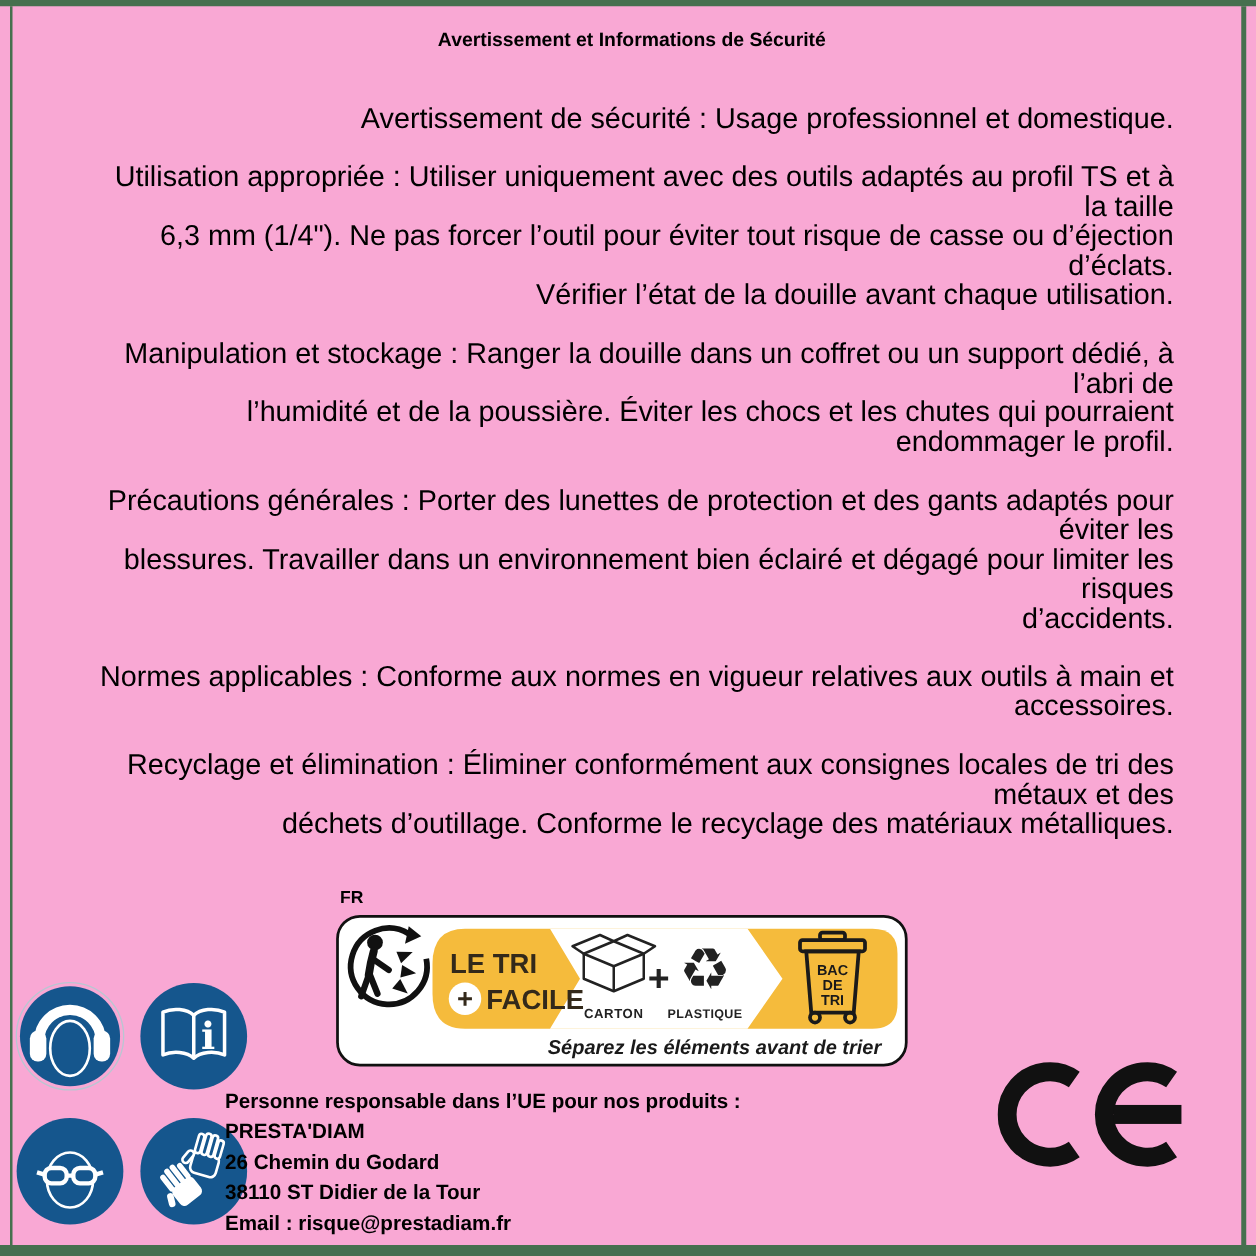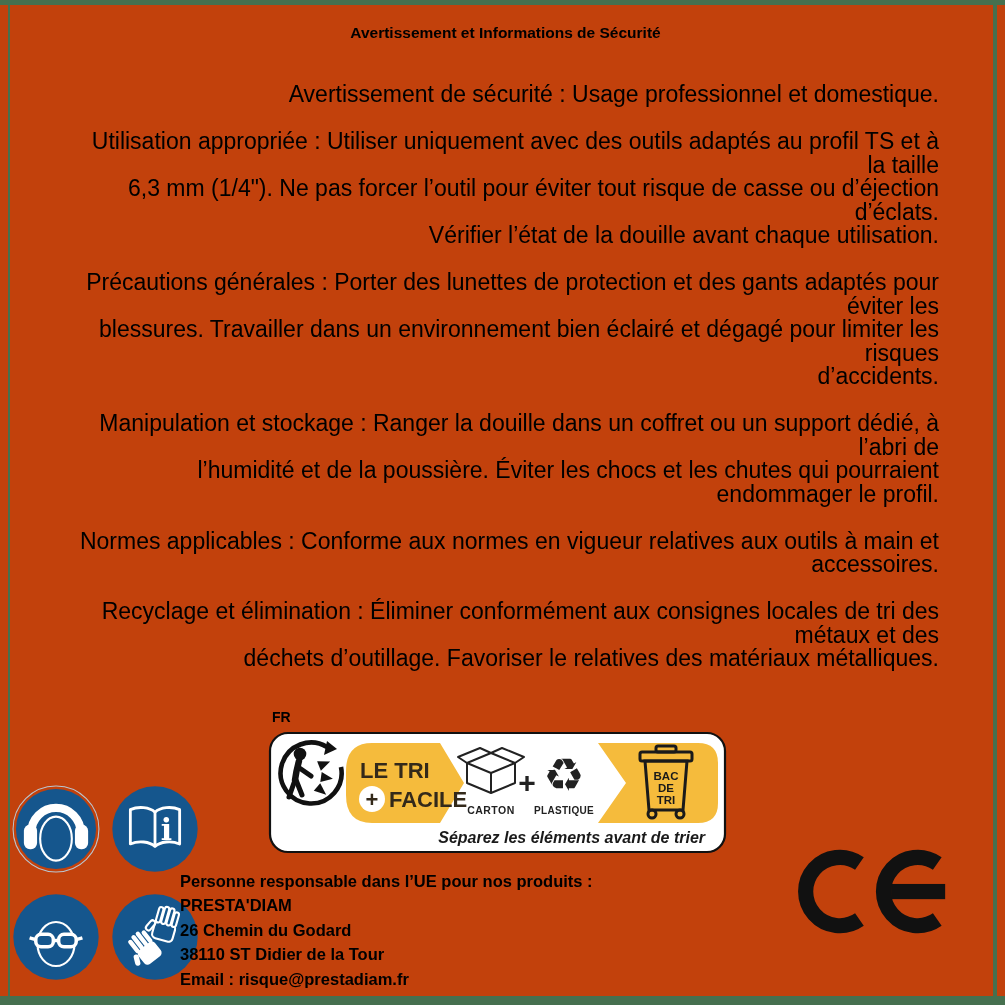--- a/index.html
+++ b/index.html
@@ -1,16 +1,16 @@
 <!DOCTYPE html>
 <html><head>
 <meta charset="utf-8">
 <style>
   html,body{margin:0;padding:0;background:#fff;}
-  .page{position:relative;width:1005px;height:1005px;background:#c2410c;
+  .page{position:relative;width:1005px;height:1005px;background:#f9a8d4;
         font-family:"Liberation Sans",sans-serif;color:#000;overflow:hidden;}
   
   .frame{position:absolute;background:#46704F;}
   .frame-top{top:0;left:0;right:0;height:5px;}
   .frame-bottom{bottom:0;left:0;right:0;height:9px;}
   .frame-left{left:8px;top:5px;bottom:9px;width:2px;}
   .frame-right{right:8px;top:5px;bottom:9px;width:4px;}
   
   .content{position:absolute;left:0;top:0;right:0;padding:24px 66px 0 72px;}
   .title{font-size:15.5px;font-weight:bold;text-align:center;margin:0 0 41px 0;}
@@ -38,28 +38,28 @@
   <div class="frame frame-bottom"></div>
   <div class="frame frame-left"></div>
   <div class="frame frame-right"></div>
 
   <div class="content">
     <div class="title">Avertissement et Informations de Sécurité</div>
     <p class="para">Avertissement de sécurité : Usage professionnel et domestique.</p>
     <p class="para">Utilisation appropriée : Utiliser uniquement avec des outils adaptés au profil TS et à la taille
 6,3 mm (1/4"). Ne pas forcer l’outil pour éviter tout risque de casse ou d’éjection d’éclats.
 Vérifier l’état de la douille avant chaque utilisation.</p>
+    <p class="para">Manipulation et stockage : Ranger la douille dans un coffret ou un support dédié, à l’abri de
+l’humidité et de la poussière. Éviter les chocs et les chutes qui pourraient endommager le profil.</p>
     <p class="para">Précautions générales : Porter des lunettes de protection et des gants adaptés pour éviter les
 blessures. Travailler dans un environnement bien éclairé et dégagé pour limiter les risques
 d’accidents.</p>
-    <p class="para">Manipulation et stockage : Ranger la douille dans un coffret ou un support dédié, à l’abri de
-l’humidité et de la poussière. Éviter les chocs et les chutes qui pourraient endommager le profil.</p>
     <p class="para gap-before">Normes applicables : Conforme aux normes en vigueur relatives aux outils à main et accessoires.</p>
     <p class="para">Recyclage et élimination : Éliminer conformément aux consignes locales de tri des métaux et des
-déchets d’outillage. Favoriser le relatives des matériaux métalliques.</p>
+déchets d’outillage. Conforme le recyclage des matériaux métalliques.</p>
   </div>
 
   <div class="fr-code">FR</div>
 
   <svg class="trilabel" width="460" height="124" viewBox="0 0 460 124">
 
     <rect x="2" y="2" width="455" height="119" rx="18" fill="#ffffff" stroke="#111111" stroke-width="2.2"></rect>
 
     <path d="M104,12 H430 Q450,12 450,32 V72 Q450,92 430,92 H104 Q78,92 78,64 V40 Q78,12 104,12 Z" fill="#F5BB3C"></path>
 

